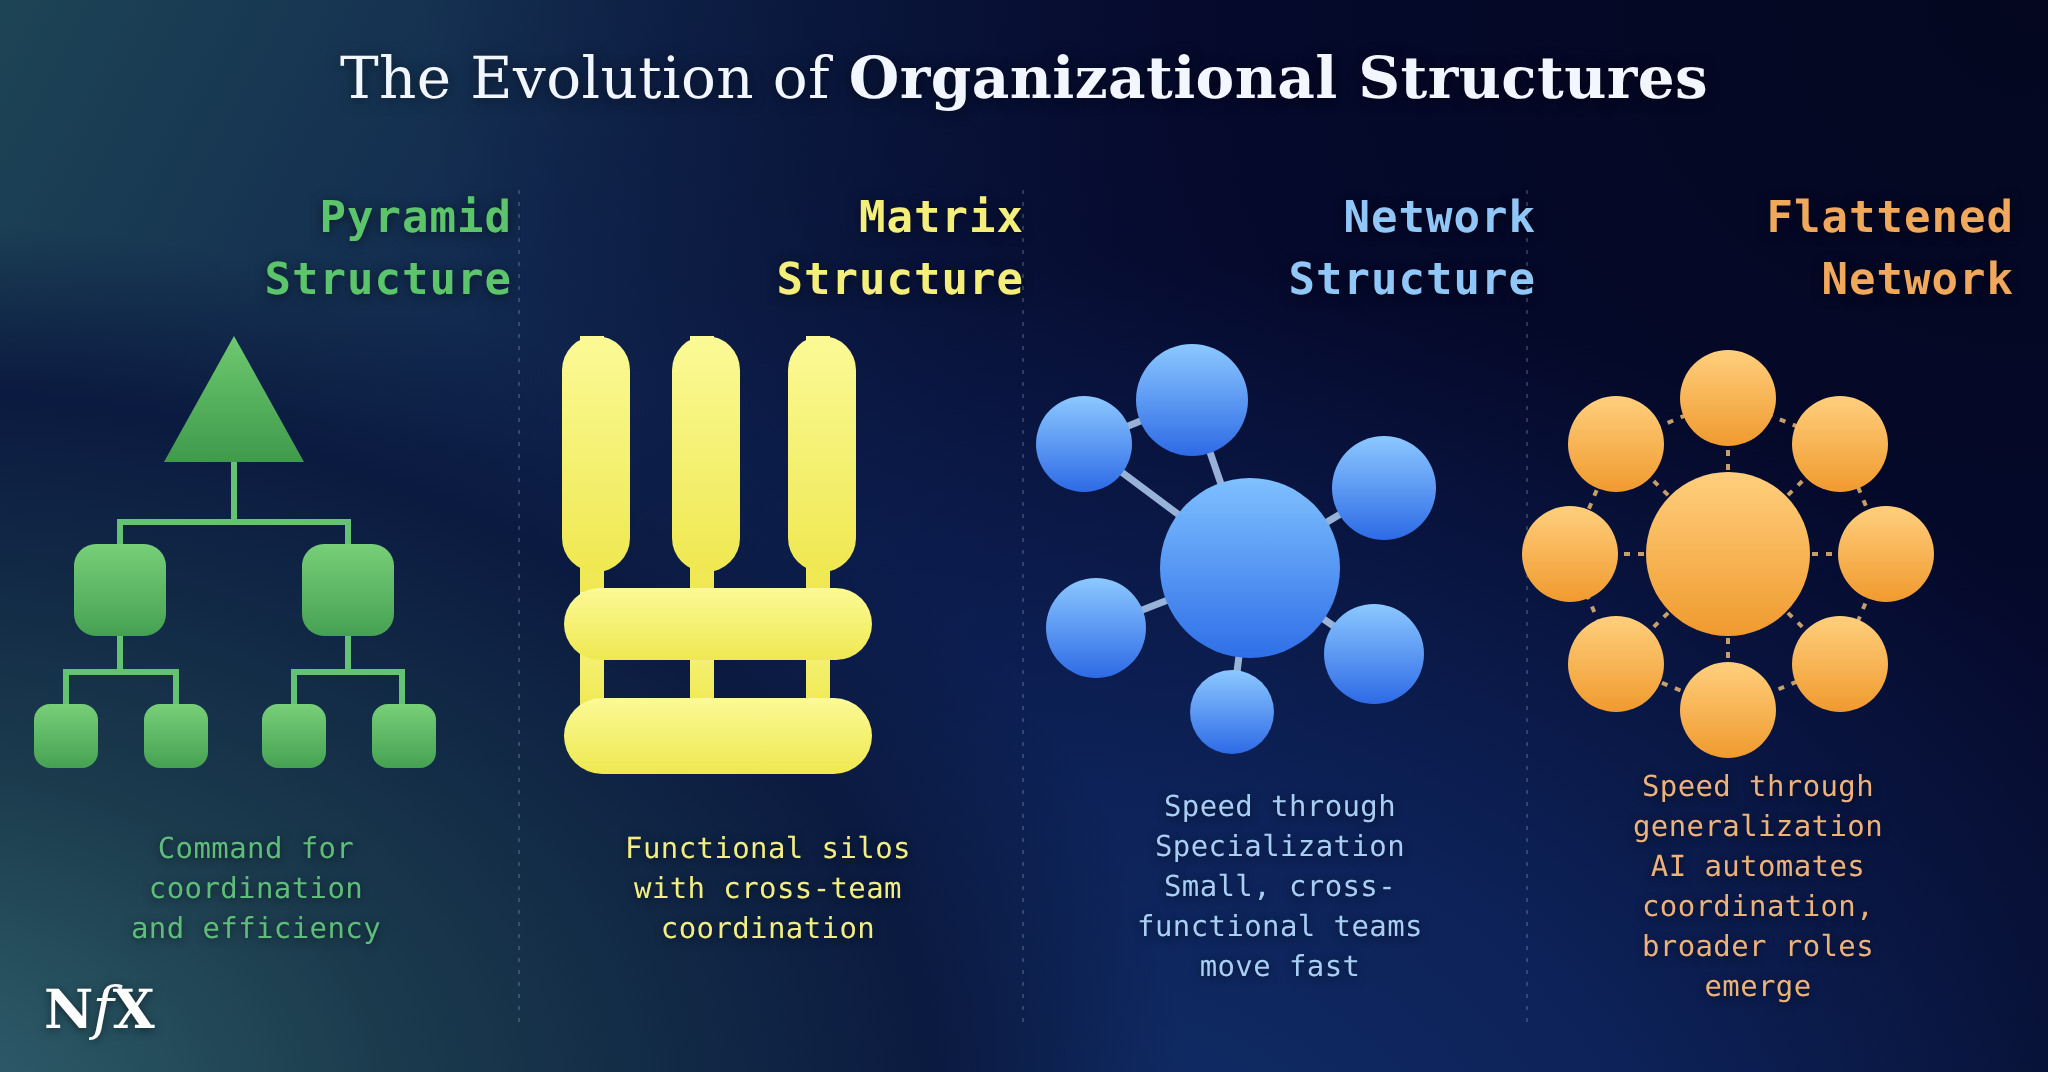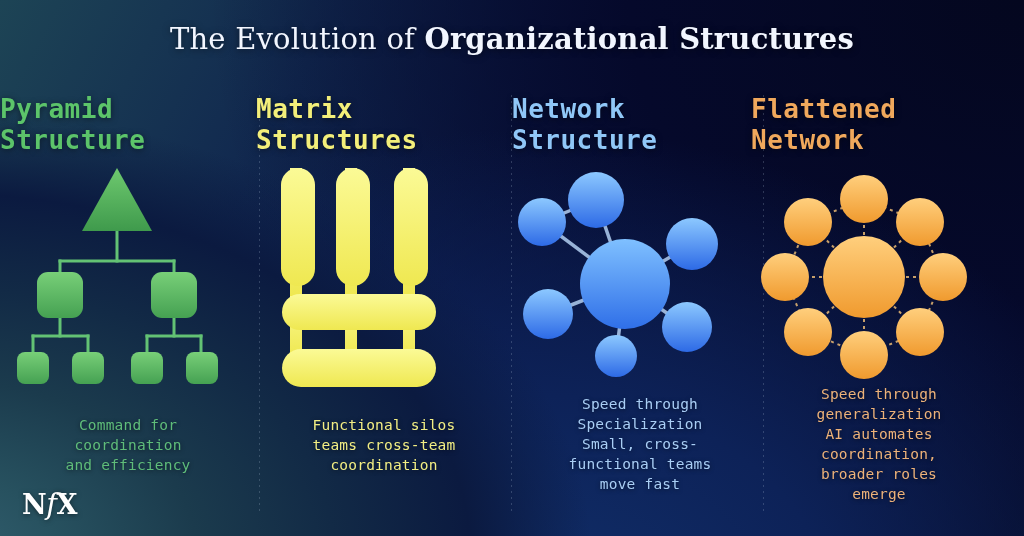--- a/index.html
+++ b/index.html
@@ -28,23 +28,23 @@
   .col{position:absolute;top:88px;width:256px;height:430px;}
   .col.c0{left:0;}   .col.c1{left:256px;}
   .col.c2{left:512px;} .col.c3{left:751px;}
   .divider{
     position:absolute;top:95px;height:420px;width:1px;left:0;
     background-image:linear-gradient(to bottom,
       rgba(185,205,225,.40) 0 2px, rgba(185,205,225,0) 2px 6px);
     background-size:1px 6px;opacity:.55;
   }
   .heading{
-    position:absolute;left:0;top:6px;width:100%;text-align:left;
+    position:absolute;left:0;top:6px;width:100%;text-align:right;
     font-family:"DejaVu Sans Mono",monospace;font-weight:bold;
-    font-size:26px;line-height:31px;letter-spacing:.5px;
+    font-size:22px;line-height:31px;letter-spacing:.5px;
     text-shadow:0 1px 6px rgba(0,0,0,.5);
     white-space:pre-line;
   }
   .caption{
     position:absolute;left:8px;width:240px;text-align:center;
     font-family:"DejaVu Sans Mono",monospace;
     font-size:14.5px;line-height:20px;letter-spacing:.2px;
     white-space:pre-line;
     text-shadow:0 1px 4px rgba(0,0,0,.5);
   }
@@ -108,21 +108,21 @@
       </svg>
     </div>
     <div class="caption" style="top:327px;color:#5fbd7a">Command for
 coordination
 and efficiency</div>
   </div>
 
   <div class="divider" style="left:259px"></div>
   <div class="col c1">
     <div class="heading" style="color:#f3ef7a">Matrix
-Structures</div>
+Structure</div>
     <div class="graphic">
       <svg width="256" height="230" viewBox="0 0 256 230">
         <defs>
           <linearGradient id="gYel" x1="0" y1="0" x2="0" y2="1">
             <stop offset="0%" stop-color="#fbfa96"></stop>
               <stop offset="100%" stop-color="#efe851"></stop>
           </linearGradient>
         </defs>
         <g fill="url(#gYel)">
           <rect x="34" y="4" width="12" height="128"></rect>
@@ -133,21 +133,21 @@
           <rect x="147" y="132" width="12" height="60"></rect>
           <rect x="25" y="4" width="34" height="118" rx="17"></rect>
           <rect x="80" y="4" width="34" height="118" rx="17"></rect>
           <rect x="138" y="4" width="34" height="118" rx="17"></rect>
           <rect x="26" y="130" width="154" height="36" rx="18"></rect>
           <rect x="26" y="185" width="154" height="38" rx="19"></rect>
         </g>
       </svg>
     </div>
     <div class="caption" style="top:327px;color:#f2ee84">Functional silos
-teams cross-team
+with cross-team
 coordination</div>
   </div>
 
   <div class="divider" style="left:511px"></div>
   <div class="col c2">
     <div class="heading" style="color:#90c7f7">Network
 Structure</div>
     <div class="graphic">
       <svg width="256" height="230" viewBox="0 0 256 230">
         <defs>

